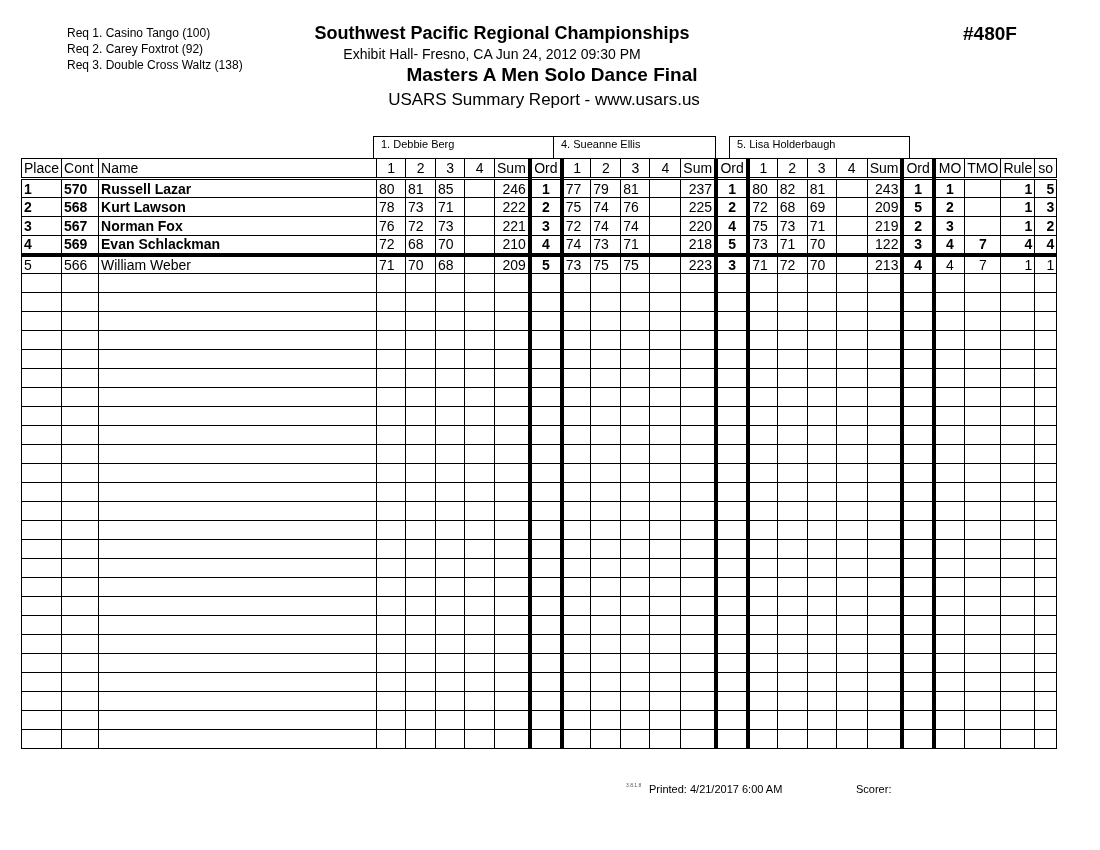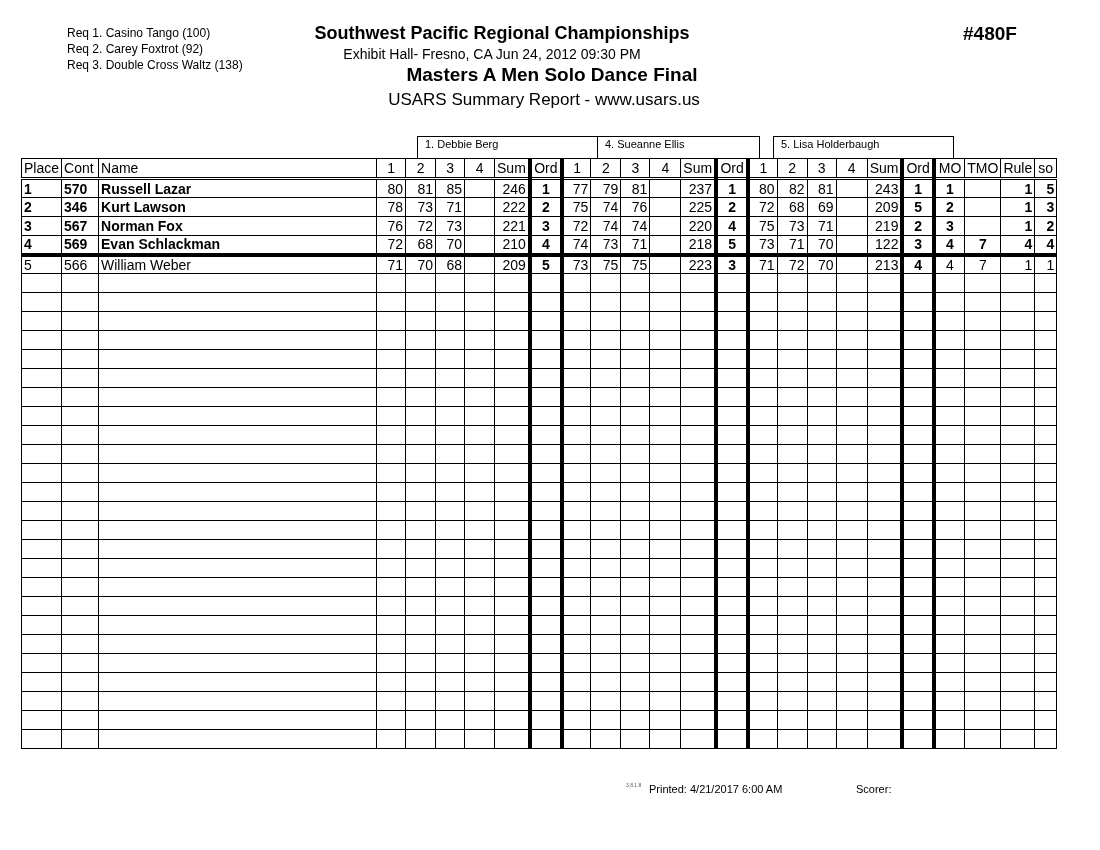--- a/index.html
+++ b/index.html
@@ -5,27 +5,27 @@
   html,body{margin:0;padding:0;background:#fff;}
   body{width:1100px;height:850px;position:relative;overflow:hidden;font-family:"Liberation Sans",sans-serif;color:#000;}
   .reqs{position:absolute;left:24px;top:25px;font-size:12px;line-height:16px;margin-left:43px;}
   .reqs div{white-space:nowrap;}
   .title{position:absolute;left:0;width:1100px;text-align:center;white-space:nowrap;}
   .t1{top:23px;font-size:18px;font-weight:bold;left:-48px;}
   .t2{top:46px;font-size:14px;left:-58px;}
   .t3{top:64px;font-size:19px;font-weight:bold;left:2px;}
   .t4{top:90px;font-size:17px;left:-6px;}
   .eventno{position:absolute;left:963px;top:23px;font-size:19px;font-weight:bold;}
-  .judgebox{position:absolute;top:136px;height:22px;border:1px solid #000;border-bottom:none;font-size:11px;box-sizing:border-box;padding:1px 0 0 7px;margin-left:44px;}
+  .judgebox{position:absolute;top:136px;height:22px;border:1px solid #000;border-bottom:none;font-size:11px;box-sizing:border-box;padding:1px 0 0 7px;}
   table.grid{position:absolute;left:21px;top:158px;border-collapse:collapse;table-layout:fixed;font-size:14px;}
   table.grid td{border:1px solid #000;height:19px;padding:0 2px;white-space:nowrap;overflow:hidden;box-sizing:border-box;}
   table.grid tr.hdr td{border-bottom:3px double #000;height:20px;}
   table.grid tr.hdr td.c{text-align:center;}
   td.thick-l{border-left:4px solid #000 !important;}
-  td.num{text-align:right;}
+  td.num{text-align:left;}
   td.sum{text-align:right;}
   td.ord{text-align:center;font-weight:bold;}
   td.ctr{text-align:center;}
   tr.b td{font-weight:bold;}
   tr.b td.j{font-weight:normal;}
   tr.cut td{border-bottom:4px solid #000;}
   .footer{position:absolute;top:783px;font-size:11px;white-space:nowrap;}
   .tiny{position:absolute;left:626px;top:782px;font-size:5px;color:#555;}
 </style>
 </head>
@@ -125,21 +125,21 @@
         <td class="j num"></td>
         <td class="j sum">243</td>
         <td class="ord thick-l">1</td>
         <td class="ctr thick-l">1</td>
         <td class="ctr"></td>
         <td class="sum">1</td>
         <td class="sum">5</td>
       </tr>
       <tr class="b">
         <td>2</td>
-        <td>346</td>
+        <td>568</td>
         <td>Kurt Lawson</td>
         <td class="j num">78</td>
         <td class="j num">73</td>
         <td class="j num">71</td>
         <td class="j num"></td>
         <td class="j sum">222</td>
         <td class="ord thick-l">2</td>
         <td class="j num thick-l">75</td>
         <td class="j num">74</td>
         <td class="j num">76</td>

